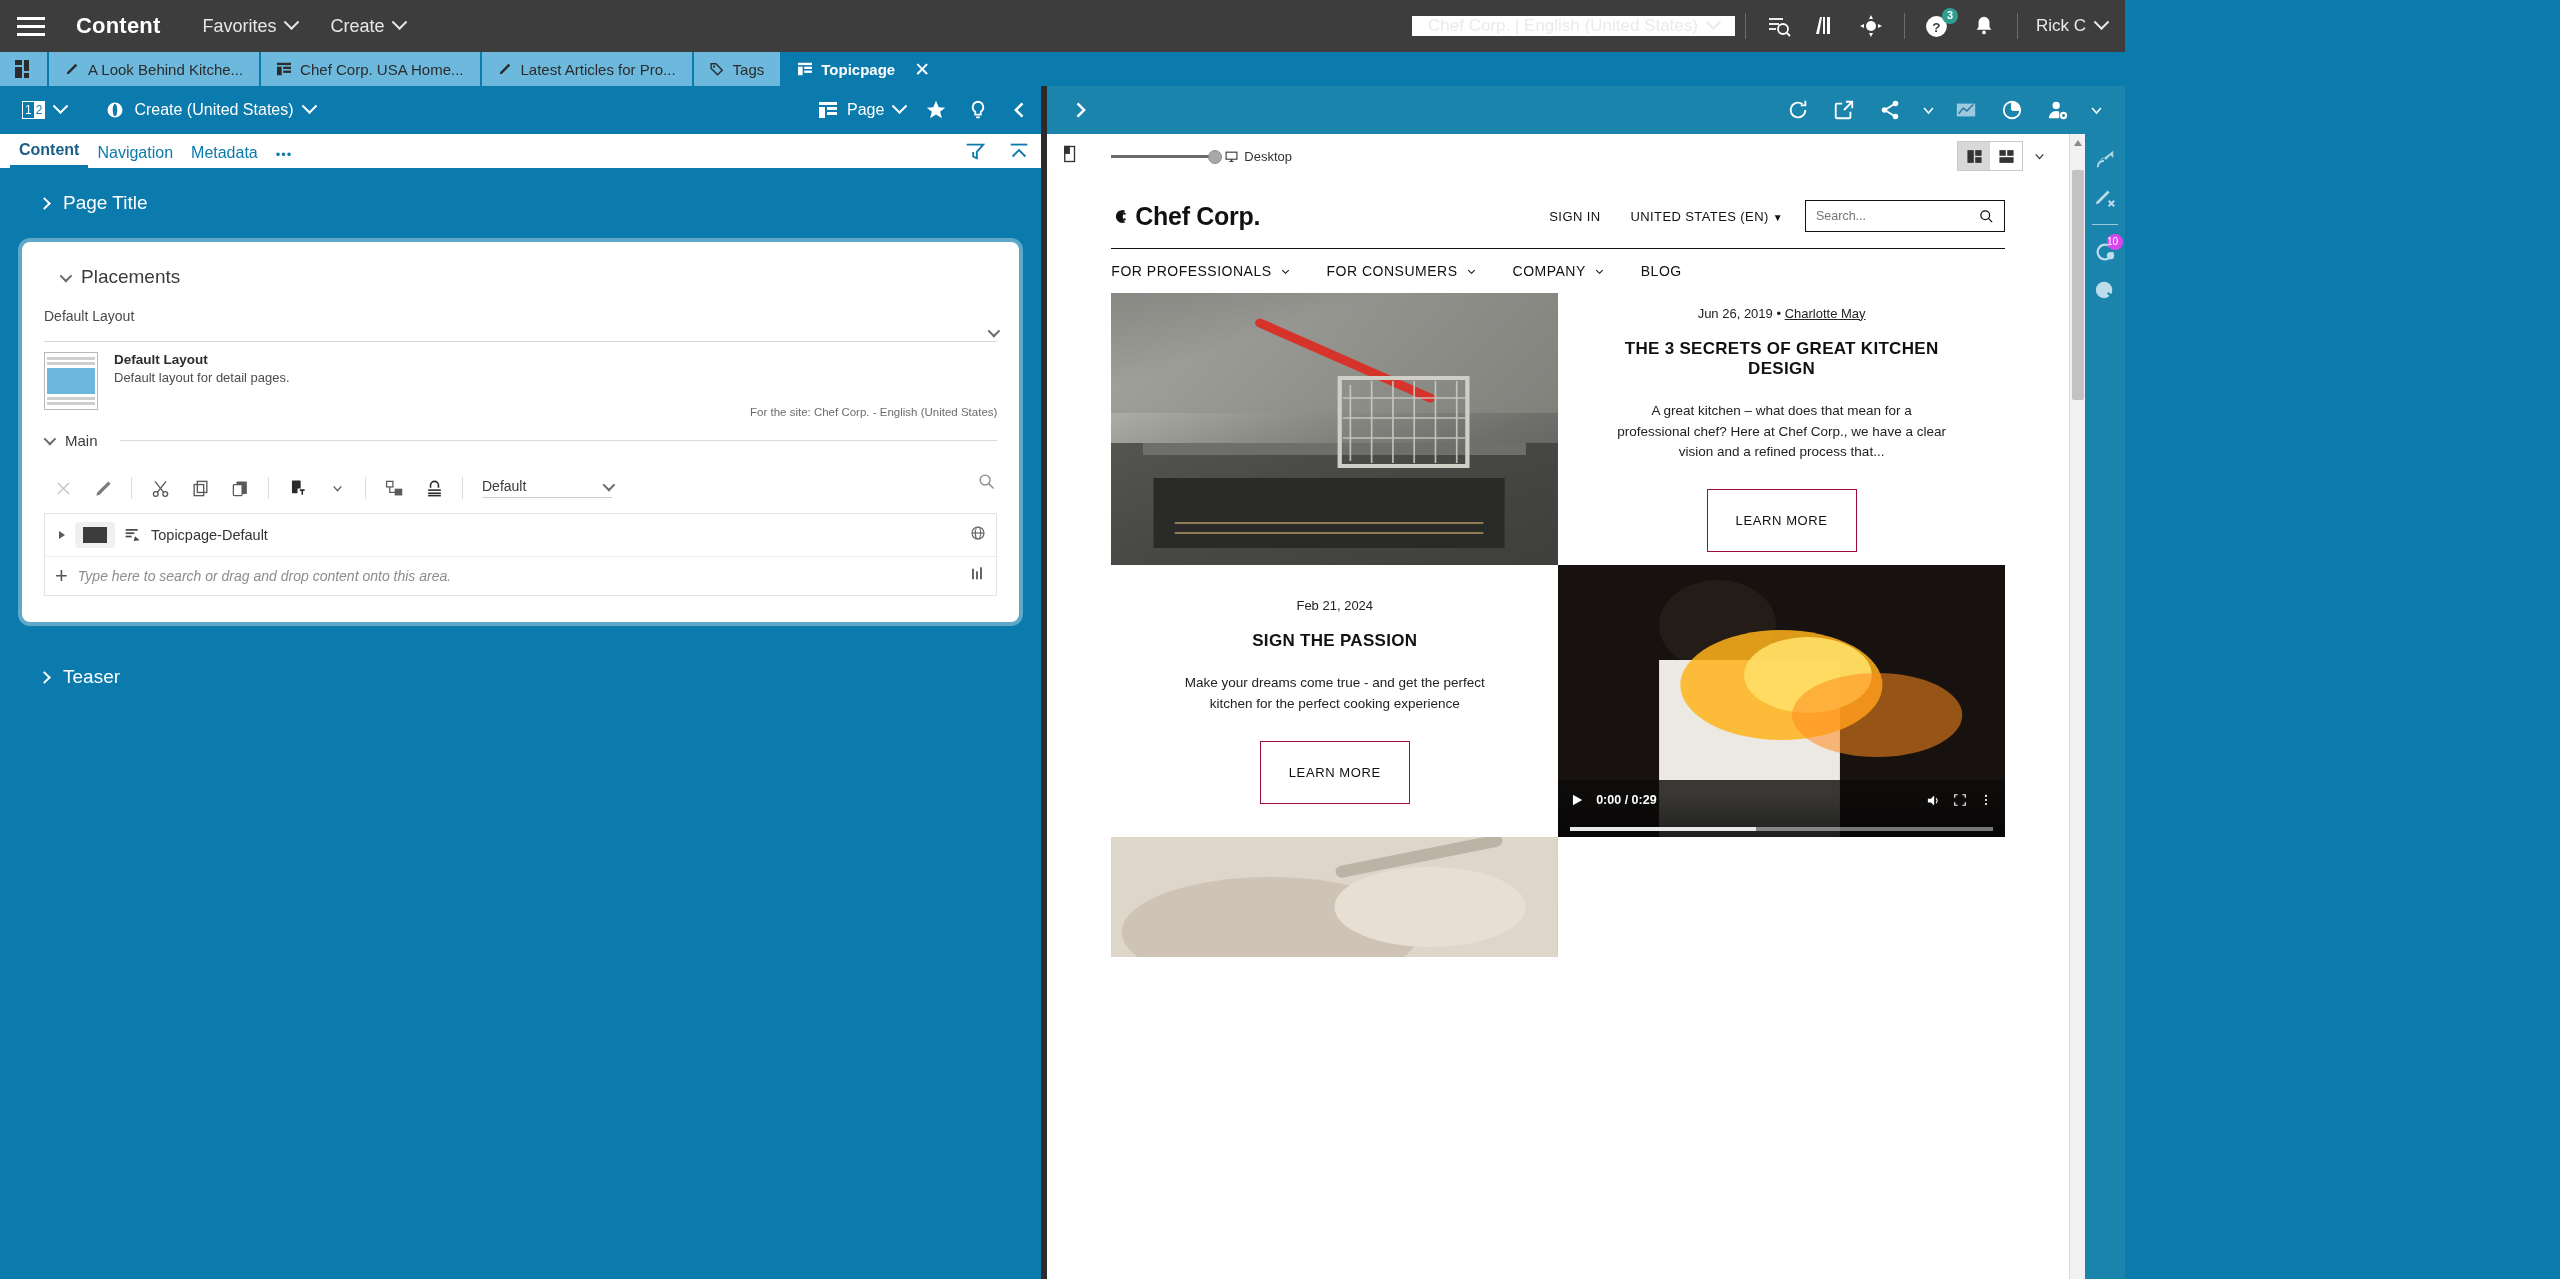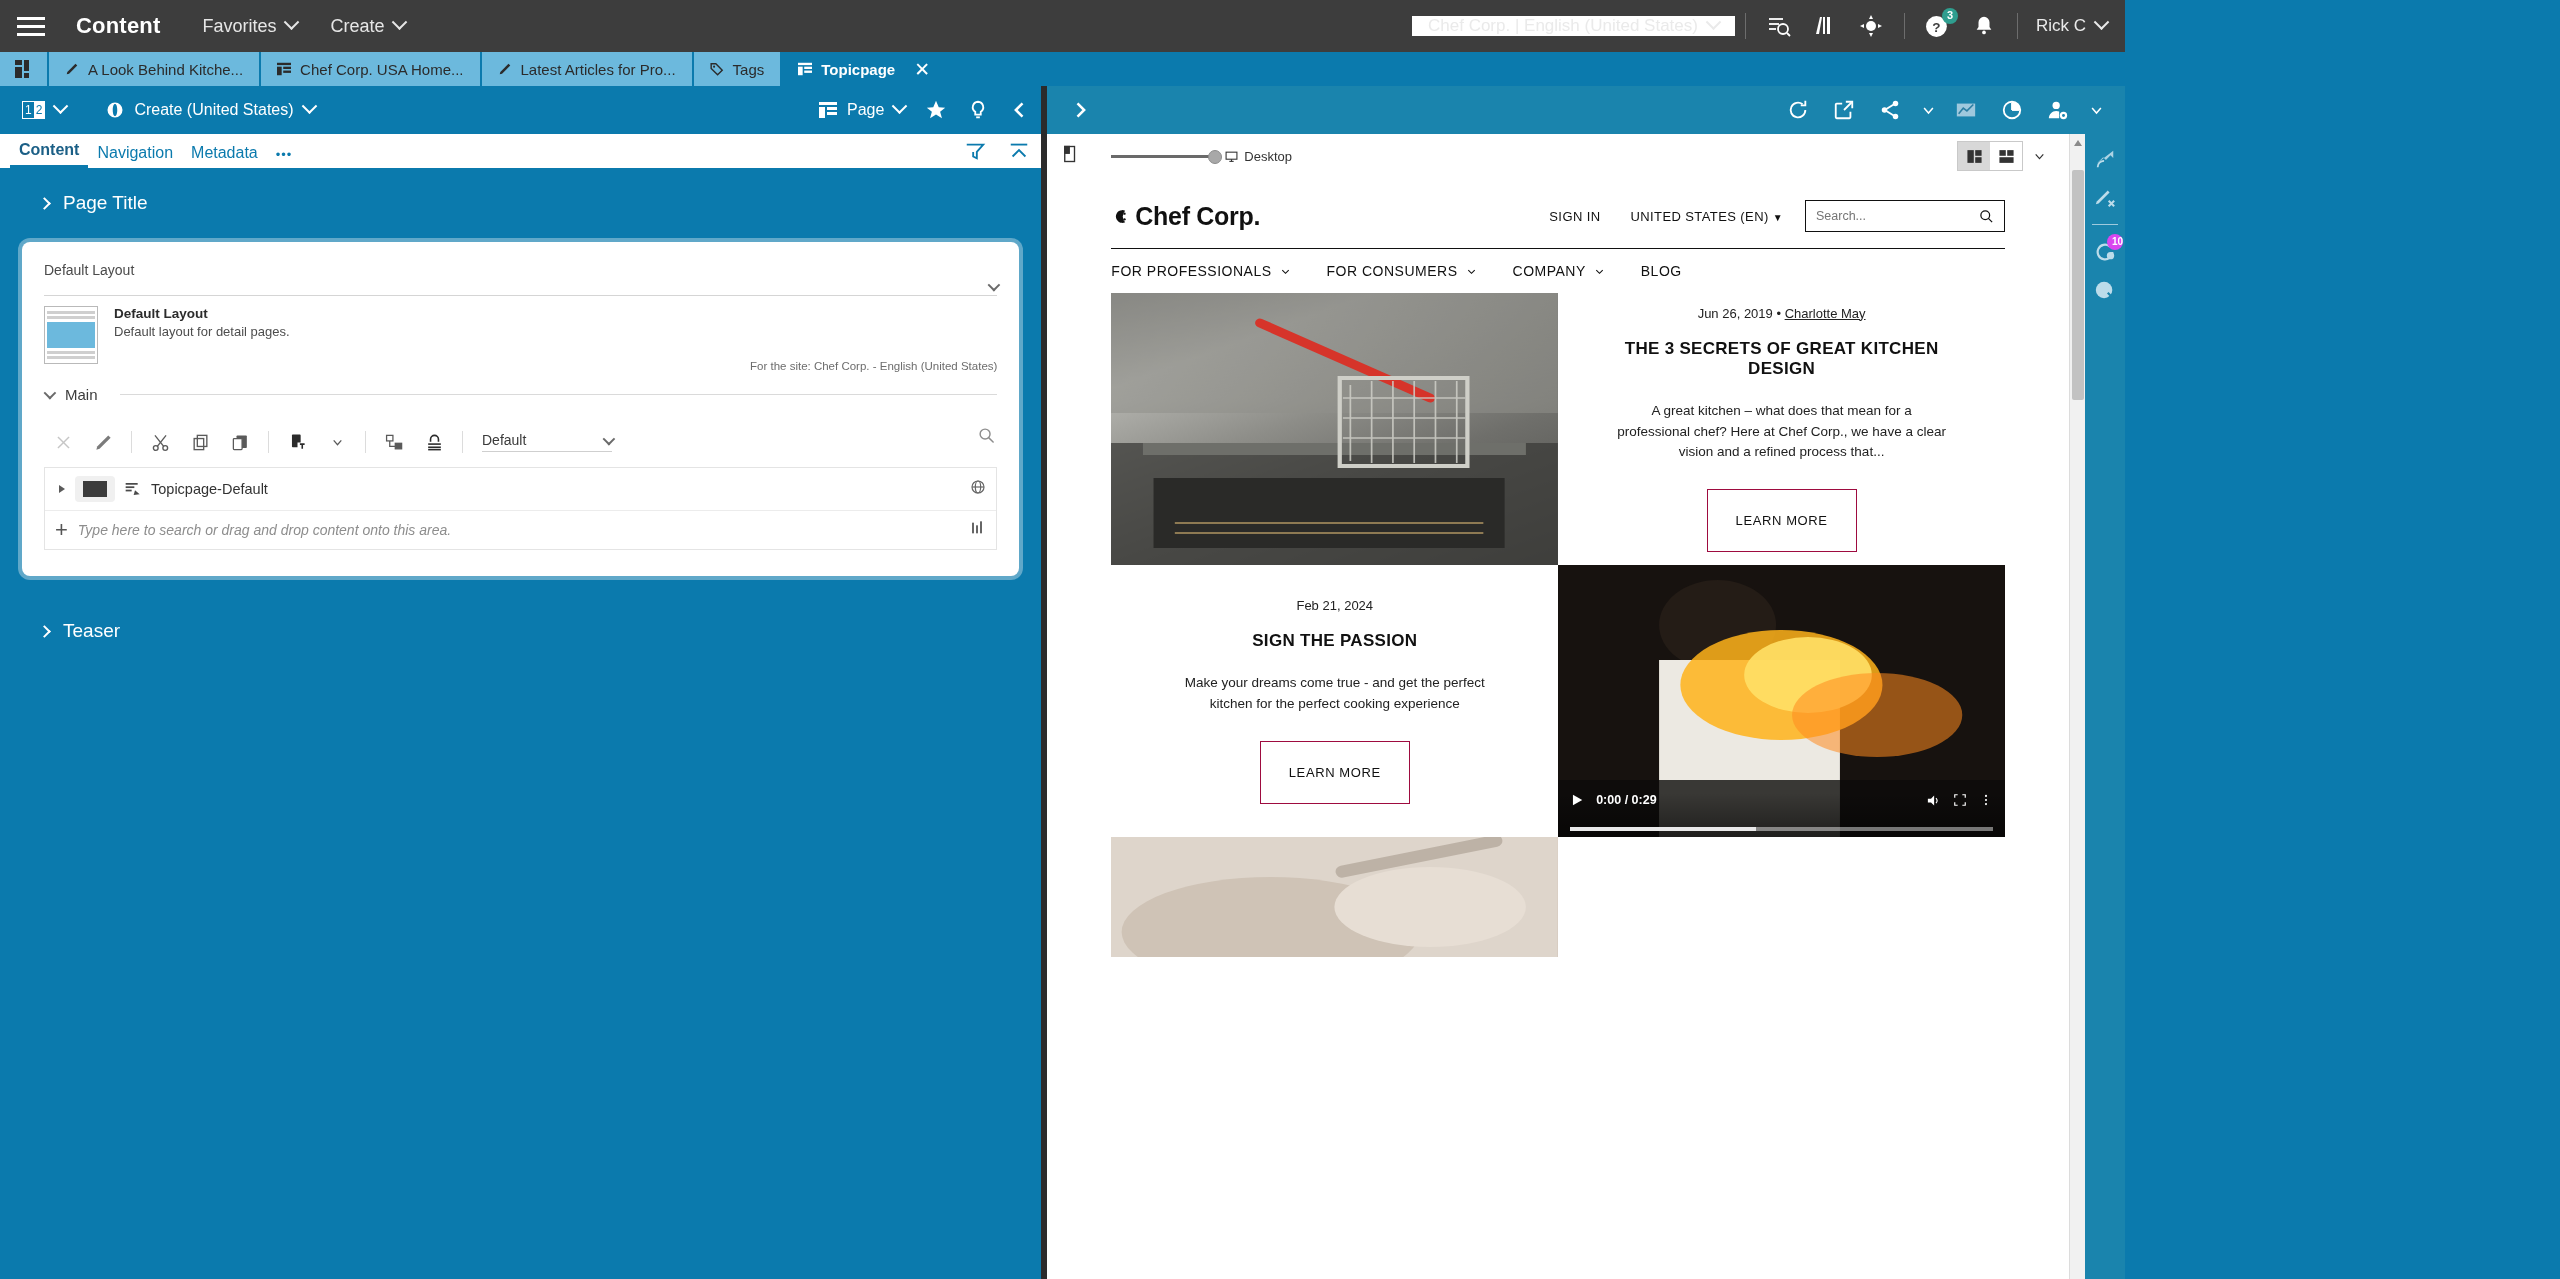--- a/index.html
+++ b/index.html
@@ -173,21 +173,21 @@
   .vid-progress { position: absolute; left: 12px; right: 12px; bottom: 6px; height: 4px; background: rgba(255,255,255,.45); }
   .vid-progress i { display: block; height: 100%; background: #e9e9e9; width: 44%; }
 
   
   .vscroll { width: 16px; background: #f1f1f1; border-left: 1px solid #dcdcdc; position: relative; flex: 0 0 16px; }
   .vscroll .thumb { position: absolute; top: 36px; left: 2px; width: 12px; height: 230px; background: #c2c2c2; border-radius: 2px; }
   .vscroll .arr { position: absolute; top: 6px; left: 4px; width: 0; height: 0; border-left: 4px solid transparent; border-right: 4px solid transparent; border-bottom: 6px solid #8a8a8a; }
   .rrail { width: 40px; background: #1a84ad; display: flex; flex-direction: column; align-items: center; padding-top: 8px; gap: 4px; flex: 0 0 40px; }
   .rr-icon { width: 34px; height: 34px; display: flex; align-items: center; justify-content: center; cursor: pointer; position: relative; color: #bcdcea; }
   .rr-sep { width: 26px; height: 1px; background: #9fcadd; margin: 6px 0; }
-  .rr-badge { position: absolute; top: -1px; right: -1px; background: #d946ef; color: #fff; font-size: 10px; line-height: 15px; min-width: 16px; height: 16px; border-radius: 8px; text-align: right; font-weight: bold; }
+  .rr-badge { position: absolute; top: -1px; right: -1px; background: #d946ef; color: #fff; font-size: 10px; line-height: 15px; min-width: 16px; height: 16px; border-radius: 8px; text-align: left; font-weight: normal; }
 </style>
 </head>
 <body>
 
 <div class="app">
 
   <div class="topbar">
     <div class="hamburger">
         <i></i>
         <i></i>
@@ -376,20 +376,24 @@
       </div>
 
       <div class="form-area">
 
         <div class="section-head">
           <span class="caret-r"></span>
           <span>Page Title</span>
         </div>
 
         <div class="card">
+          <div class="card-head">
+            <span class="caret-d"></span>
+            <span>Placements</span>
+          </div>
 
           <div class="field-label">Default Layout</div>
           <div class="select-line">
             <span></span>
             <span class="caret-d"></span>
           </div>
 
           <div class="layout-row">
             <div class="layout-thumb">
               <div class="bar"></div>

